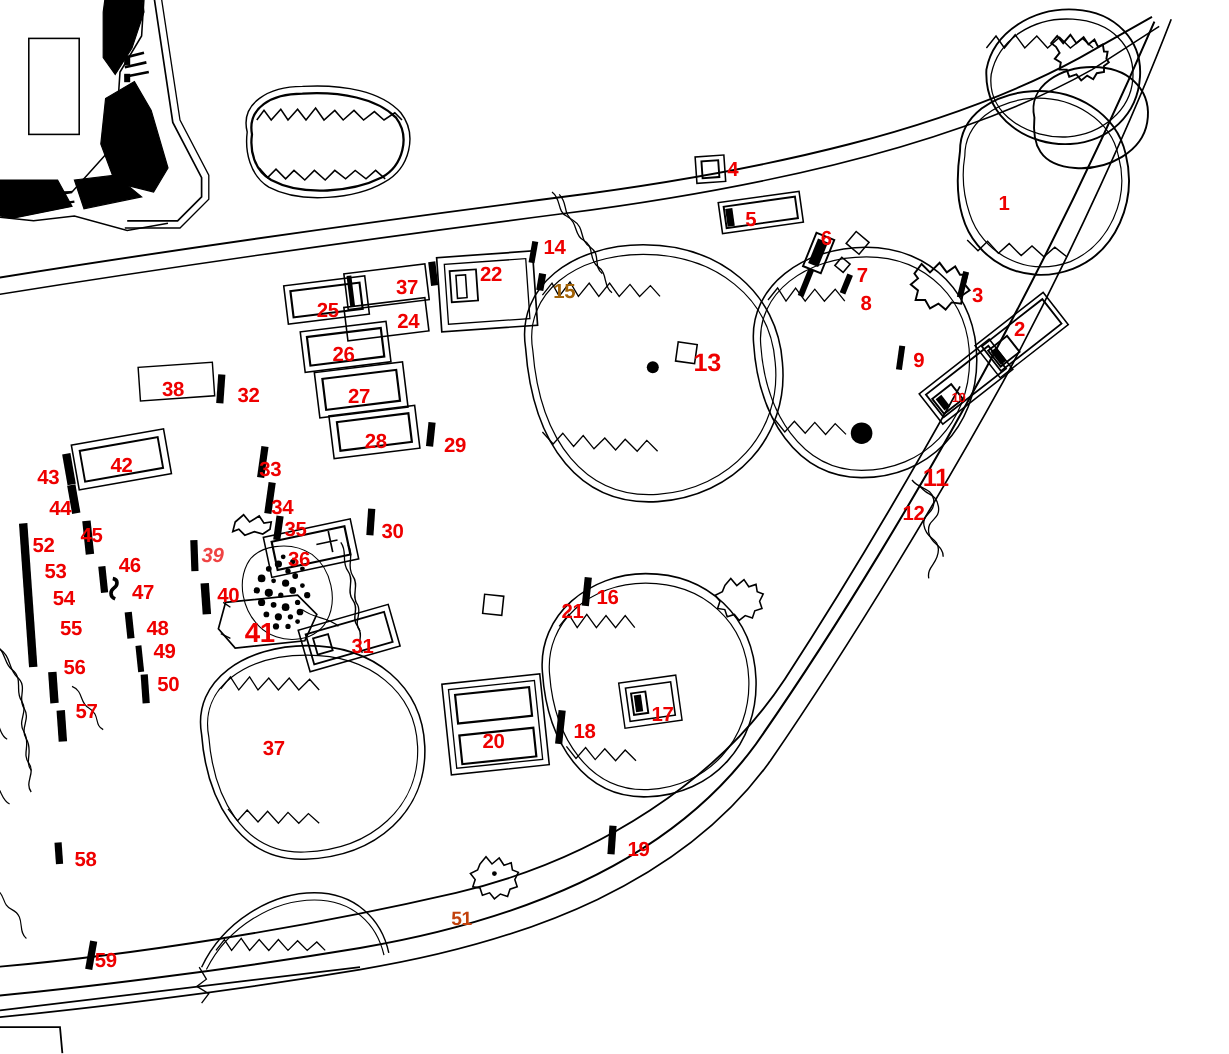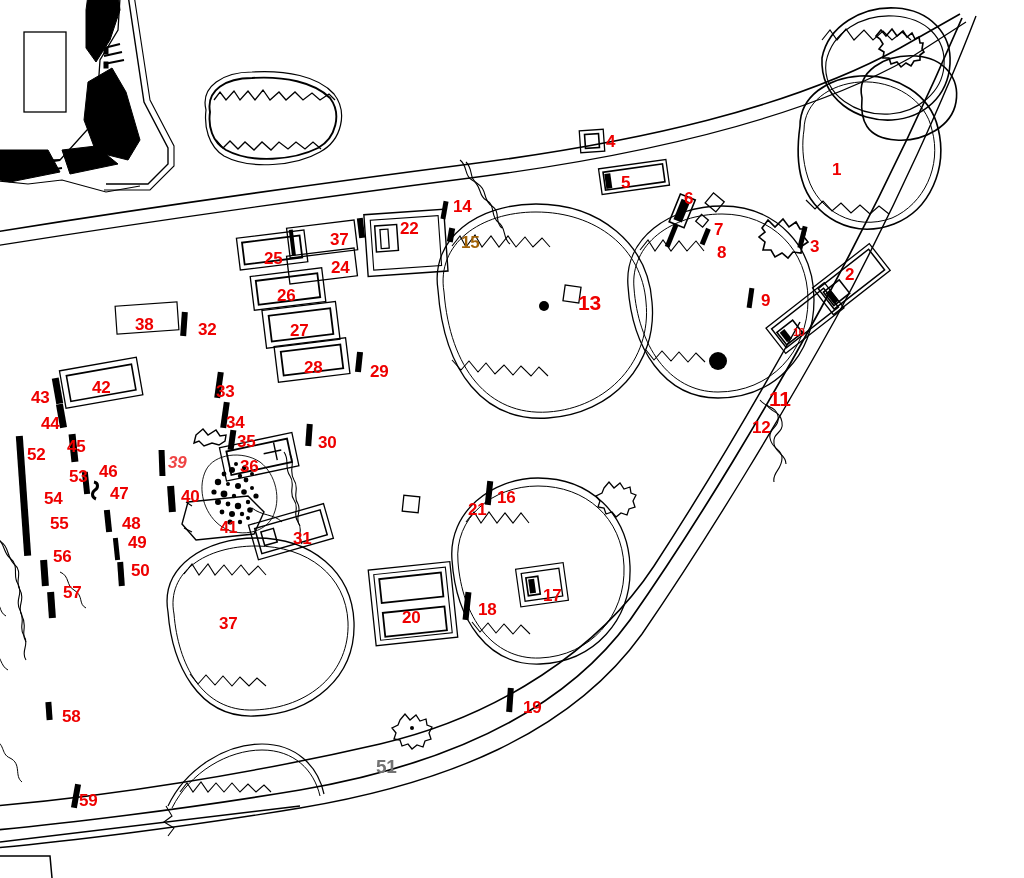--- a/index.html
+++ b/index.html
@@ -383,33 +383,33 @@
       <div class="label" style="left: 293px; top: 530px; color: rgb(238, 0, 0); font-size: 17px;">31</div>
       <div class="label" style="left: 198px; top: 321px; color: rgb(238, 0, 0); font-size: 17px;">32</div>
       <div class="label" style="left: 216px; top: 383px; color: rgb(238, 0, 0); font-size: 17px;">33</div>
       <div class="label" style="left: 226px; top: 414px; color: rgb(238, 0, 0); font-size: 17px;">34</div>
       <div class="label" style="left: 237px; top: 433px; color: rgb(238, 0, 0); font-size: 17px;">35</div>
       <div class="label" style="left: 240px; top: 458px; color: rgb(238, 0, 0); font-size: 17px;">36</div>
       <div class="label" style="left: 219px; top: 615px; color: rgb(238, 0, 0); font-size: 17px;">37</div>
       <div class="label" style="left: 135px; top: 316px; color: rgb(238, 0, 0); font-size: 17px;">38</div>
       <div class="label" style="left: 168px; top: 454px; color: #ef4444; font-size: 17px; font-style: italic;">39</div>
       <div class="label" style="left: 181px; top: 488px; color: rgb(238, 0, 0); font-size: 17px;">40</div>
-      <div class="label" style="left: 220px; top: 519px; color: rgb(238, 0, 0); font-size: 16px;">41</div>
+      <div class="label" style="left: 204px; top: 519px; color: rgb(238, 0, 0); font-size: 23px;">41</div>
       <div class="label" style="left: 92px; top: 379px; color: rgb(238, 0, 0); font-size: 17px;">42</div>
       <div class="label" style="left: 31px; top: 389px; color: rgb(238, 0, 0); font-size: 17px;">43</div>
       <div class="label" style="left: 41px; top: 415px; color: rgb(238, 0, 0); font-size: 17px;">44</div>
       <div class="label" style="left: 57px; top: 438px; color: rgb(238, 0, 0); font-size: 17px; margin-left: 10px;">45</div>
       <div class="label" style="left: 99px; top: 463px; color: rgb(238, 0, 0); font-size: 17px;">46</div>
       <div class="label" style="left: 110px; top: 485px; color: rgb(238, 0, 0); font-size: 17px;">47</div>
       <div class="label" style="left: 122px; top: 515px; color: rgb(238, 0, 0); font-size: 17px;">48</div>
       <div class="label" style="left: 128px; top: 534px; color: rgb(238, 0, 0); font-size: 17px;">49</div>
       <div class="label" style="left: 131px; top: 562px; color: rgb(238, 0, 0); font-size: 17px;">50</div>
-      <div class="label" style="left: 376px; top: 758px; color: #737373; font-size: 19px; text-align: right;">51</div>
+      <div class="label" style="left: 376px; top: 758px; color: #c2410c; font-size: 16px; text-align: right;">51</div>
       <div class="label" style="left: 27px; top: 446px; color: rgb(238, 0, 0); font-size: 17px;">52</div>
-      <div class="label" style="left: 37px; top: 468px; color: rgb(238, 0, 0); font-size: 17px; margin-left: 32px;">53</div>
+      <div class="label" style="left: 37px; top: 468px; color: rgb(238, 0, 0); font-size: 17px;">53</div>
       <div class="label" style="left: 44px; top: 490px; color: rgb(238, 0, 0); font-size: 17px;">54</div>
       <div class="label" style="left: 50px; top: 515px; color: rgb(238, 0, 0); font-size: 17px;">55</div>
       <div class="label" style="left: 53px; top: 548px; color: rgb(238, 0, 0); font-size: 17px;">56</div>
       <div class="label" style="left: 63px; top: 584px; color: rgb(238, 0, 0); font-size: 17px;">57</div>
       <div class="label" style="left: 62px; top: 708px; color: rgb(238, 0, 0); font-size: 17px;">58</div>
       <div class="label" style="left: 79px; top: 792px; color: rgb(238, 0, 0); font-size: 17px;">59</div>
     </div>
 
 </div>
 

